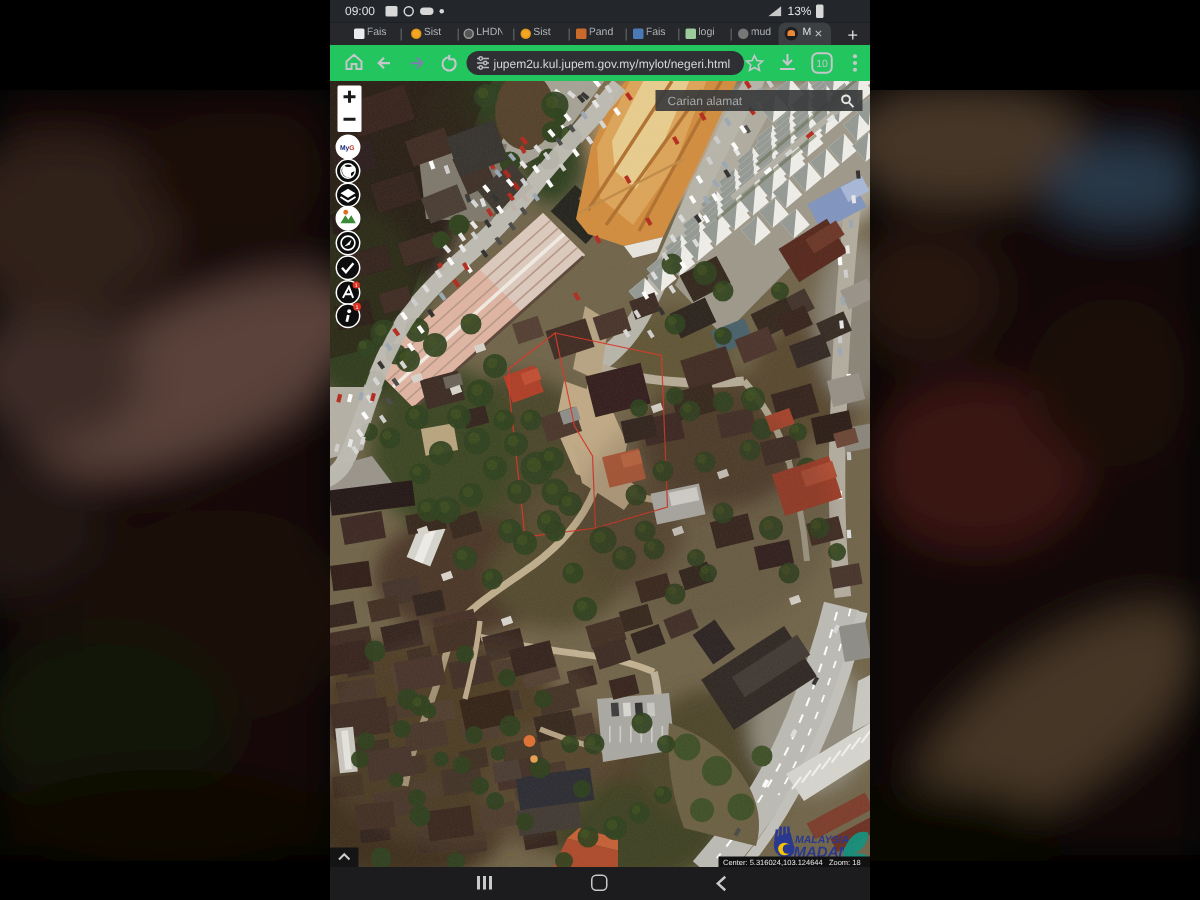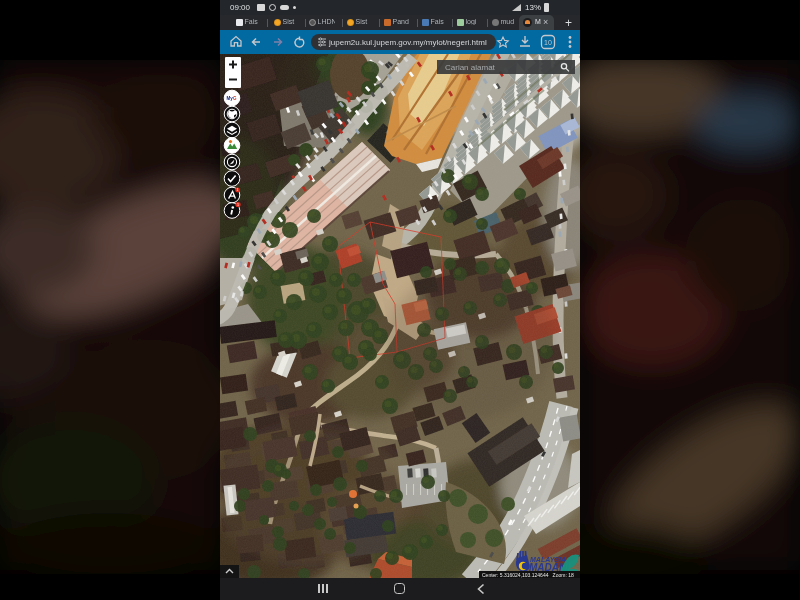--- a/index.html
+++ b/index.html
@@ -92,21 +92,21 @@
         <span style="position:absolute;left:8.5px;top:3px;width:17px;overflow:hidden;white-space:nowrap;font-size:7px;color:#b0b5ba;">mud</span>
       </div>
       <div style="position:absolute;left:299px;top:0;width:35px;height:15px;background:#3c4043;border-radius:5px 5px 0 0;">
         <span style="position:absolute;left:4px;top:3px;width:9px;height:9px;background:#1d1d1f;border-radius:50%;"></span>
         <span style="position:absolute;left:6px;top:5px;width:5px;height:4px;background:#e8893a;border-radius:50% 50% 0 0;"></span>
         <span style="position:absolute;left:16px;top:3px;font-size:7px;color:#dfe2e6;">M</span>
         <span style="position:absolute;left:24px;top:1.5px;font-size:9px;color:#bdc1c6;">×</span>
       </div>
       <div style="position:absolute;left:345px;top:0.5px;font-size:12px;color:#dadce0;">+</div>
     </div>
-<div style="position:absolute;left:0;top:30px;width:360px;height:24px;background:#0369a1;">
+<div style="position:absolute;left:0;top:30px;width:360px;height:24px;background:#22c55e;">
   <svg width="360" height="24" style="position:absolute">
     <path d="M11,16 v-5 l5,-4.5 5,4.5 v5 h-3.4 v-3.4 h-3.2 v3.4 Z" fill="none" stroke="#c4c7cb" stroke-width="1.3"></path>
     <path d="M40,12 h-7 m3,-3.5 l-3.5,3.5 3.5,3.5" stroke="#c4c7cb" stroke-width="1.5" fill="none"></path>
     <path d="M54,12 h7 m-3,-3.5 l3.5,3.5 -3.5,3.5" stroke="#7d80a8" stroke-width="1.5" fill="none"></path>
     <path d="M79.5,8.2 a4.4,4.4 0 1 0 2.8,1.1 M79.5,6.5 v3 h3" stroke="#c4c7cb" stroke-width="1.4" fill="none"></path>
     <rect x="91" y="4" width="185" height="16" rx="8" fill="#2f3033"></rect>
     <g stroke="#b8bbbf" stroke-width="1">
           <line x1="98" y1="9" x2="106" y2="9"></line>
           <line x1="98" y1="12" x2="106" y2="12"></line>
           <line x1="98" y1="15" x2="106" y2="15"></line>

